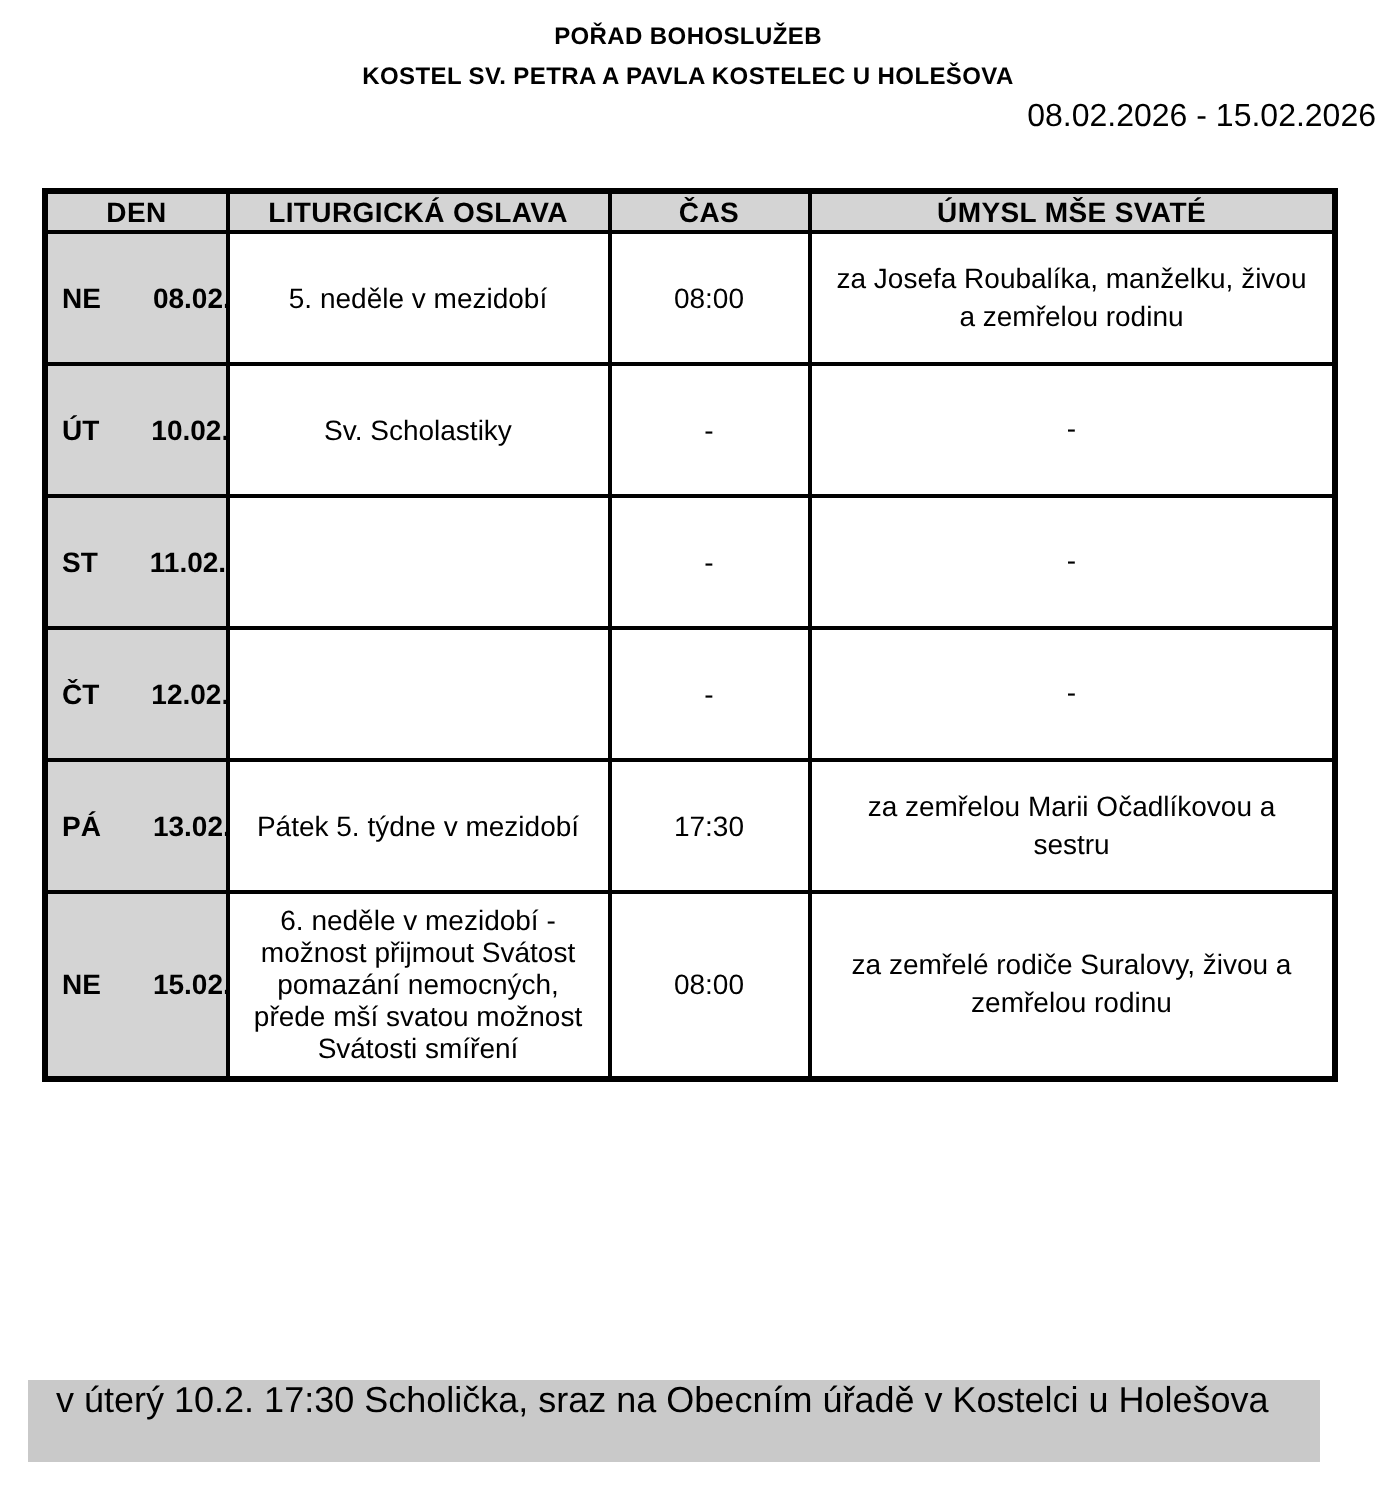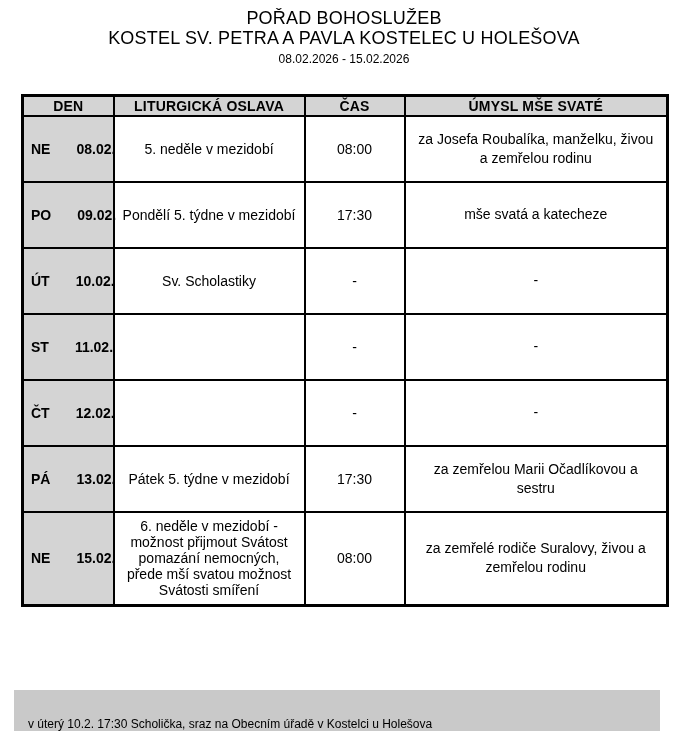--- a/index.html
+++ b/index.html
@@ -16,28 +16,29 @@
     background: #ffffff;
     overflow: hidden;
   }
   
   .doc-header {
     padding-top: 8px;
     text-align: center;
     line-height: 20px;
   }
   .doc-title, .doc-subtitle {
-    font-size: 18px;
-    font-weight: normal;
+    font-size: 12px;
+    font-weight: bold;
     letter-spacing: 0.2px;
   }
   .doc-daterange {
-    font-size: 12px;
+    font-size: 16px;
     font-weight: normal;
     margin-top: 1px;
+    text-align: right;
   }
   
   table.schedule {
     margin: 25px auto 0 21px;
     width: 645px;
     border-collapse: collapse;
     table-layout: fixed;
     border: 3px solid #000000;
   }
   table.schedule col.c-day   { width: 91px;  }
@@ -89,23 +90,23 @@
   }
   
   .footer-note {
     position: absolute;
     left: 14px;
     top: 690px;
     width: 646px;
     height: 41px;
     background: #c9c9c9;
     display: flex;
-    align-items: flex-end;
+    align-items: flex-start;
     padding-left: 14px;
-    font-size: 12px;
+    font-size: 18px;
   }
 </style>
 </head>
 <body>
 
 <div class="page">
 
   <div class="doc-header">
     <div class="doc-title">POŘAD BOHOSLUŽEB</div>
     <div class="doc-subtitle">KOSTEL SV. PETRA A PAVLA KOSTELEC U HOLEŠOVA</div>
@@ -135,31 +136,20 @@
               <span>08.02.</span>
             </span>
           </td>
         <td class="celebration-cell">5. neděle v mezidobí</td>
         <td class="time-cell">08:00</td>
         <td class="intention-cell">za Josefa Roubalíka, manželku, živou a zemřelou rodinu</td>
       </tr>
       <tr>
         <td class="day-cell">
             <span class="day-wrap">
-              <span>PO</span>
-              <span>09.02.</span>
-            </span>
-          </td>
-        <td class="celebration-cell">Pondělí 5. týdne v mezidobí</td>
-        <td class="time-cell">17:30</td>
-        <td class="intention-cell">mše svatá a katecheze</td>
-      </tr>
-      <tr>
-        <td class="day-cell">
-            <span class="day-wrap">
               <span>ÚT</span>
               <span>10.02.</span>
             </span>
           </td>
         <td class="celebration-cell">Sv. Scholastiky</td>
         <td class="time-cell">-</td>
         <td class="intention-cell">-</td>
       </tr>
       <tr>
         <td class="day-cell">

